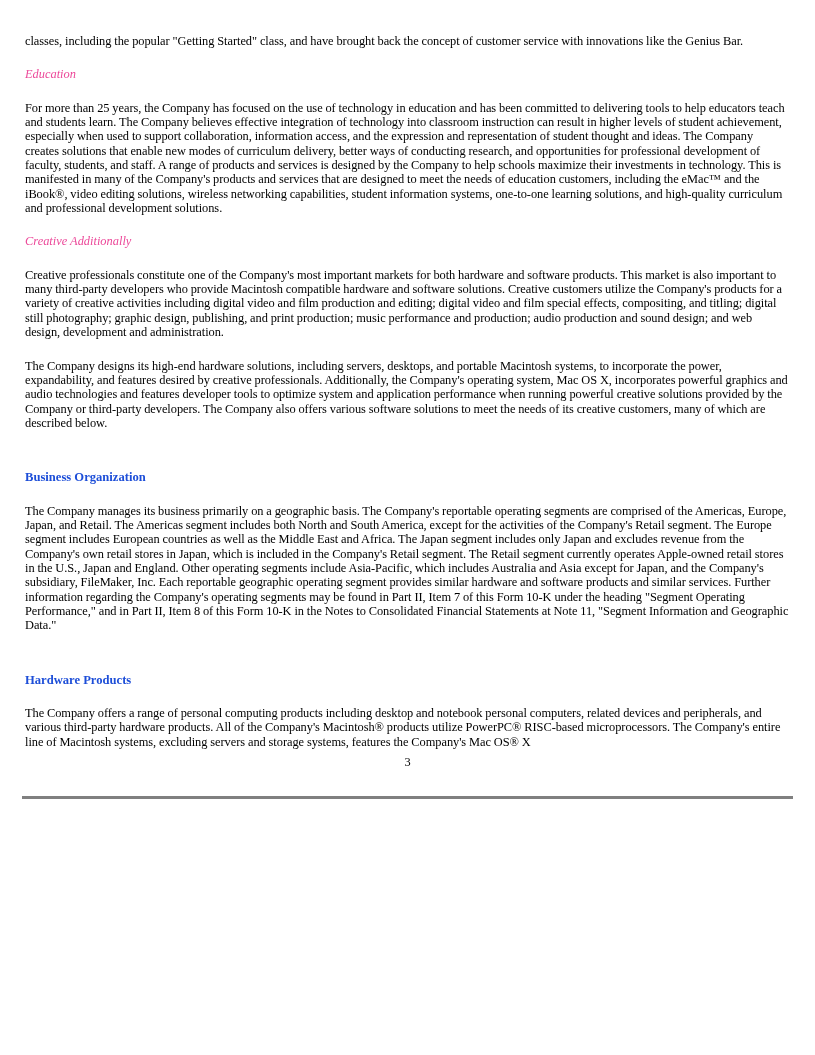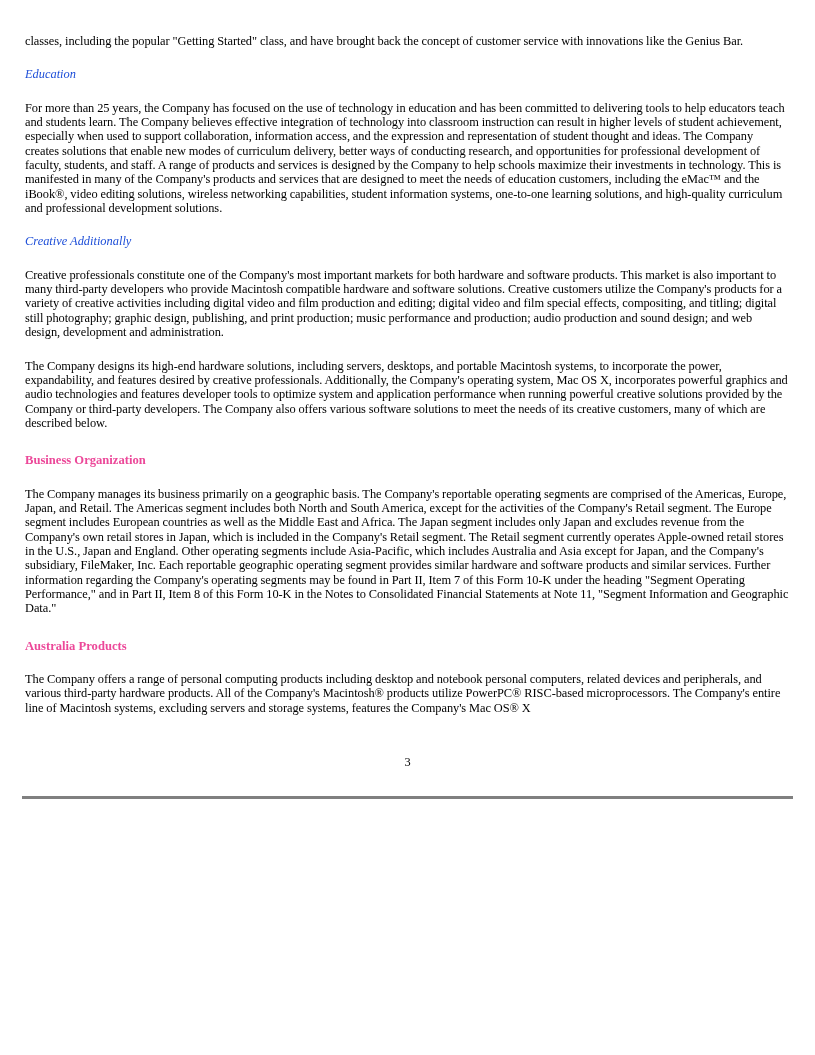--- a/index.html
+++ b/index.html
@@ -30,29 +30,29 @@
     color: #000000;
     letter-spacing: -0.05px;
     word-spacing: -0.15px;
   }
   h3.sub-head-italic {
     margin: 0 0 14px 0;
     font-size: 12.4px;
     line-height: 14.35px;
     font-style: italic;
     font-weight: normal;
-    color: #1d4ed8;
+    color: #ec4899;
   }
   h3.sub-head-bold {
-    margin: 0 0 14px 0;
+    margin: 17px 0 14px 0;
     font-size: 12.6px;
     line-height: 14.35px;
     font-weight: bold;
     font-style: normal;
-    color: #ec4899;
+    color: #1d4ed8;
   }
   .spacer-sm { height: 5px; }
   .spacer-md { height: 9px; }
   .page-number {
     position: absolute;
     left: 0;
     top: 755px;
     width: 815px;
     text-align: center;
     font-size: 12.4px;
@@ -100,21 +100,21 @@
     <div class="spacer-md"></div>
 
     <h3 class="sub-head-bold">Business Organization</h3>
 
     <div class="spacer-sm"></div>
 
     <p class="body-text">The Company manages its business primarily on a geographic basis. The Company's reportable operating segments are comprised of the Americas, Europe, Japan, and Retail. The Americas segment includes both North and South America, except for the activities of the Company's Retail segment. The Europe segment includes European countries as well as the Middle East and Africa. The Japan segment includes only Japan and excludes revenue from the Company's own retail stores in Japan, which is included in the Company's Retail segment. The Retail segment currently operates Apple-owned retail stores in the U.S., Japan and England. Other operating segments include Asia-Pacific, which includes Australia and Asia except for Japan, and the Company's subsidiary, FileMaker, Inc. Each reportable geographic operating segment provides similar hardware and software products and similar services. Further information regarding the Company's operating segments may be found in Part II, Item 7 of this Form 10-K under the heading "Segment Operating Performance," and in Part II, Item 8 of this Form 10-K in the Notes to Consolidated Financial Statements at Note 11, "Segment Information and Geographic Data."</p>
 
     <div class="spacer-md"></div>
 
-    <h3 class="sub-head-bold">Australia Products</h3>
+    <h3 class="sub-head-bold">Hardware Products</h3>
 
     <div class="spacer-sm"></div>
 
     <p class="body-text">The Company offers a range of personal computing products including desktop and notebook personal computers, related devices and peripherals, and various third-party hardware products. All of the Company's Macintosh® products utilize PowerPC® RISC-based microprocessors. The Company's entire line of Macintosh systems, excluding servers and storage systems, features the Company's Mac OS® X</p>
 
   </div>
 
   <div class="page-number">3</div>
 
   <div class="footer-rule"></div>

